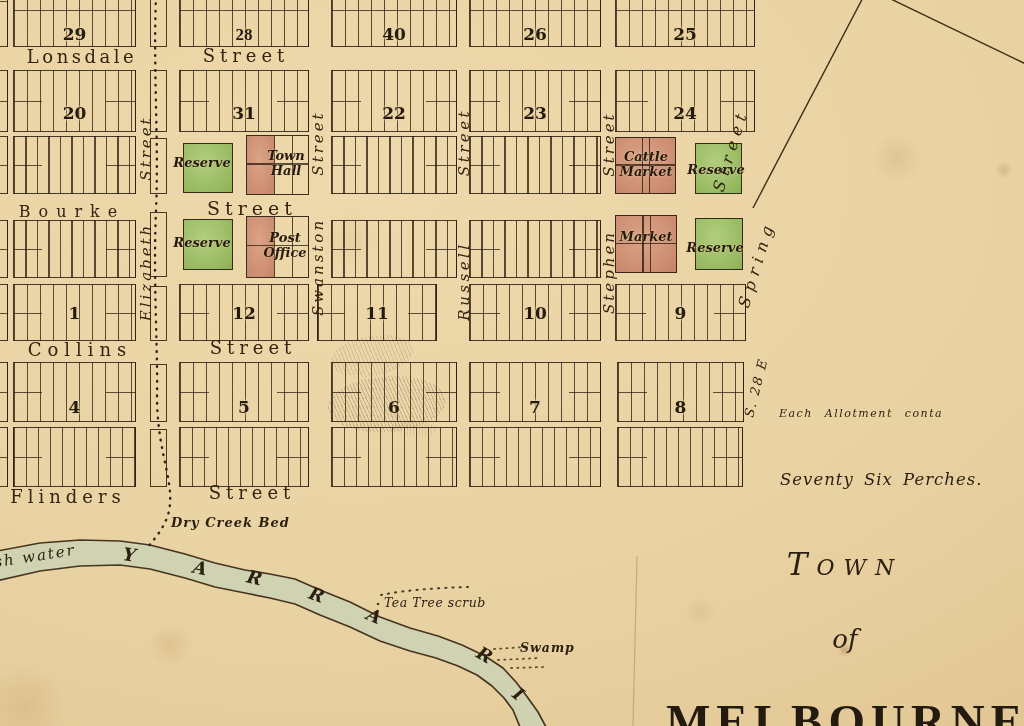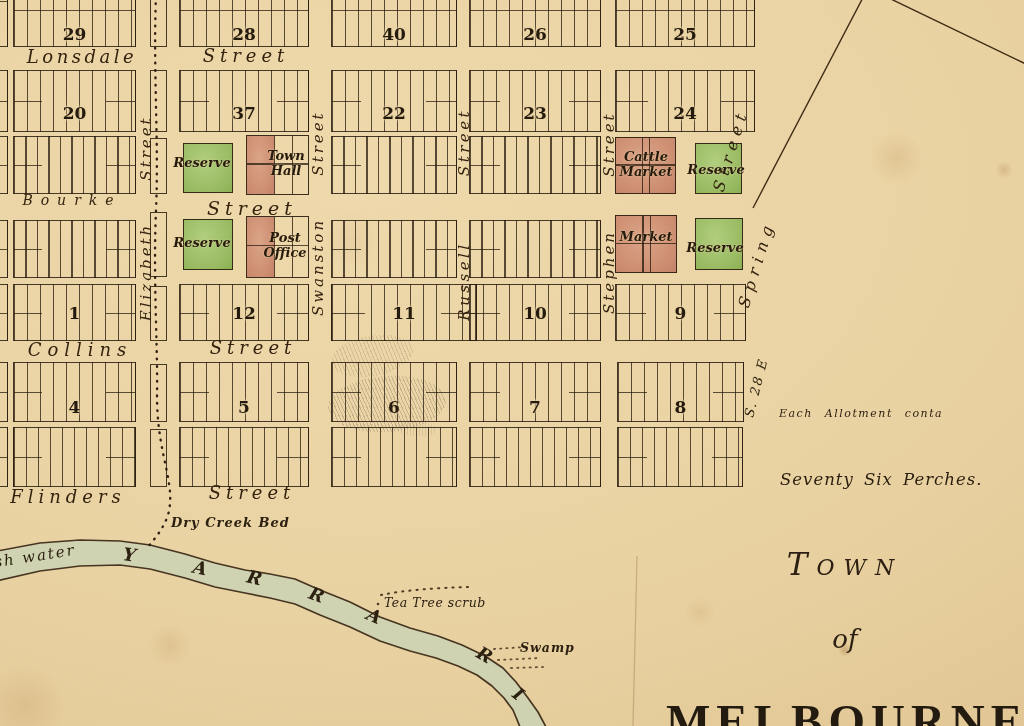--- a/index.html
+++ b/index.html
@@ -22,21 +22,21 @@
   .hfull{position:absolute;left:0;right:0;height:1.3px;background:rgba(40,28,14,.75);}
   .bnum{position:absolute;left:50%;transform:translateX(-50%);font:700 17px "DejaVu Serif",serif;color:#241a0e;
         text-shadow:0 0 2px #e9d2a2,0 0 3px #e9d2a2,0 0 4px #e9d2a2;line-height:1;}
   .site{position:absolute;border:1.7px solid rgba(40,28,14,.9);box-sizing:border-box;}
   .site.green{background:radial-gradient(ellipse at 42% 36%, #b1ce7e 0%, #9cbd66 62%, #8db053 100%);}
   .redfill{background:radial-gradient(ellipse at 45% 40%, #dba488 0%, #cf9174 60%, #c4836a 100%);}
   .vline{position:absolute;top:0;bottom:0;width:1.3px;background:rgba(45,30,16,.8);}
   .site-label{position:absolute;transform:translate(-50%,-50%);font:italic 700 13px "DejaVu Serif",serif;
         color:#261a0d;text-align:center;line-height:15px;white-space:nowrap;
         text-shadow:0 0 2px rgba(233,210,162,.9);}
-  .hstreet{position:absolute;transform:translate(-50%,-50%);font-style:italic;color:#33230f;white-space:nowrap;line-height:1;}
+  .hstreet{position:absolute;transform:translate(-50%,-50%);color:#33230f;white-space:nowrap;line-height:1;}
   .vstreet{position:absolute;transform:translate(-50%,-50%) rotate(-90deg);font-style:italic;color:#33230f;white-space:nowrap;line-height:1;}
   .river-letter{position:absolute;font:italic 700 18px "DejaVu Serif",serif;color:#2c2011;line-height:1;}
   .feat{position:absolute;font-style:italic;color:#2c2011;white-space:nowrap;line-height:1;}
   #dry-creek-label{left:171px;top:516px;font-weight:700;font-size:13px;letter-spacing:1px;}
   #tea-tree-label{left:384px;top:597px;font-size:12.5px;letter-spacing:.5px;}
   #swamp-label{left:520px;top:642px;font-weight:700;font-size:12.5px;letter-spacing:1px;}
   #water-label{left:-6px;top:549px;font-size:15px;transform:rotate(-9deg);letter-spacing:2px;}
   #bearing-label{left:716px;top:380px;width:80px;text-align:center;font-size:13px;font-style:italic;color:#2c2011;
         transform:rotate(-76deg);letter-spacing:2px;position:absolute;}
   #note1{position:absolute;left:779px;top:407px;font-style:italic;font-size:11px;color:#2b1e10;letter-spacing:1.5px;word-spacing:7px;white-space:nowrap;}
@@ -73,21 +73,21 @@
     <path d="M637,556 L633,727" fill="none" stroke="rgba(125,95,60,.33)" stroke-width="1.2"></path>
   </svg>
 
   <div class="lyr" id="blocks-layer" style="z-index:2">
       <div class="block" style="left: 13px; top: -45px; width: 123px; height: 92px; background-image: repeating-linear-gradient(90deg, rgba(45, 32, 18, 0.78) 0px, rgba(45, 32, 18, 0.78) 1.2px, transparent 1.2px, transparent 13px);">
         <div class="hfull" style="top: 60%;"></div>
         <div class="bnum" style="bottom: 3px; margin-top: 38px;">29</div>
       </div>
       <div class="block" style="left: 179px; top: -45px; width: 130px; height: 92px; background-image: repeating-linear-gradient(90deg, rgba(45, 32, 18, 0.78) 0px, rgba(45, 32, 18, 0.78) 1.2px, transparent 1.2px, transparent 13px);">
         <div class="hfull" style="top: 60%;"></div>
-        <div class="bnum" style="bottom: 3px;">28</div>
+        <div class="bnum" style="bottom: 3px; font-family: Liberation Serif, serif;">28</div>
       </div>
       <div class="block" style="left: 331px; top: -45px; width: 126px; height: 92px; background-image: repeating-linear-gradient(90deg, rgba(45, 32, 18, 0.78) 0px, rgba(45, 32, 18, 0.78) 1.2px, transparent 1.2px, transparent 13px);">
         <div class="hfull" style="top: 60%;"></div>
         <div class="bnum" style="bottom: 3px;">40</div>
       </div>
       <div class="block" style="left: 469px; top: -45px; width: 132px; height: 92px; background-image: repeating-linear-gradient(90deg, rgba(45, 32, 18, 0.78) 0px, rgba(45, 32, 18, 0.78) 1.2px, transparent 1.2px, transparent 13px);">
         <div class="hfull" style="top: 60%;"></div>
         <div class="bnum" style="bottom: 3px;">26</div>
       </div>
       <div class="block" style="left: 615px; top: -45px; width: 140px; height: 92px; background-image: repeating-linear-gradient(90deg, rgba(45, 32, 18, 0.78) 0px, rgba(45, 32, 18, 0.78) 1.2px, transparent 1.2px, transparent 13px);">
@@ -95,21 +95,21 @@
         <div class="bnum" style="bottom: 3px;">25</div>
       </div>
       <div class="block" style="left: 13px; top: 70px; width: 123px; height: 62px; background-image: repeating-linear-gradient(90deg, rgba(45, 32, 18, 0.78) 0px, rgba(45, 32, 18, 0.78) 1.2px, transparent 1.2px, transparent 13px);">
         <div class="endline l"></div>
         <div class="endline r"></div>
         <div class="bnum" style="top: 50%; transform: translate(-50%, calc(-50% + 12px));">20</div>
       </div>
       <div class="block" style="left: 179px; top: 70px; width: 130px; height: 62px; background-image: repeating-linear-gradient(90deg, rgba(45, 32, 18, 0.78) 0px, rgba(45, 32, 18, 0.78) 1.2px, transparent 1.2px, transparent 13px);">
         <div class="endline l"></div>
         <div class="endline r"></div>
-        <div class="bnum" style="top: 50%; transform: translate(-50%, calc(-50% + 12px));">37</div>
+        <div class="bnum" style="top: 50%; transform: translate(-50%, calc(-50% + 12px));">31</div>
       </div>
       <div class="block" style="left: 331px; top: 70px; width: 126px; height: 62px; background-image: repeating-linear-gradient(90deg, rgba(45, 32, 18, 0.78) 0px, rgba(45, 32, 18, 0.78) 1.2px, transparent 1.2px, transparent 13px);">
         <div class="endline l"></div>
         <div class="endline r"></div>
         <div class="bnum" style="top: 50%; transform: translate(-50%, calc(-50% + 12px));">22</div>
       </div>
       <div class="block" style="left: 469px; top: 70px; width: 132px; height: 62px; background-image: repeating-linear-gradient(90deg, rgba(45, 32, 18, 0.78) 0px, rgba(45, 32, 18, 0.78) 1.2px, transparent 1.2px, transparent 13px);">
         <div class="endline l"></div>
         <div class="endline r"></div>
         <div class="bnum" style="top: 50%; transform: translate(-50%, calc(-50% + 12px));">23</div>
@@ -146,21 +146,21 @@
       <div class="block" style="left: 13px; top: 284px; width: 123px; height: 57px; background-image: repeating-linear-gradient(90deg, rgba(45, 32, 18, 0.78) 0px, rgba(45, 32, 18, 0.78) 1.2px, transparent 1.2px, transparent 13px);">
         <div class="endline l"></div>
         <div class="endline r"></div>
         <div class="bnum" style="top: 50%; transform: translate(-50%, calc(-50% + 0px));">1</div>
       </div>
       <div class="block" style="left: 179px; top: 284px; width: 130px; height: 57px; background-image: repeating-linear-gradient(90deg, rgba(45, 32, 18, 0.78) 0px, rgba(45, 32, 18, 0.78) 1.2px, transparent 1.2px, transparent 13px);">
         <div class="endline l"></div>
         <div class="endline r"></div>
         <div class="bnum" style="top: 50%; transform: translate(-50%, calc(-50% + 0px));">12</div>
       </div>
-      <div class="block" style="left: 331px; top: 284px; width: 146px; height: 57px; background-image: repeating-linear-gradient(90deg, rgba(45, 32, 18, 0.78) 0px, rgba(45, 32, 18, 0.78) 1.2px, transparent 1.2px, transparent 13px);">
+      <div class="block" style="left: 317px; top: 284px; width: 120px; height: 57px; background-image: repeating-linear-gradient(90deg, rgba(45, 32, 18, 0.78) 0px, rgba(45, 32, 18, 0.78) 1.2px, transparent 1.2px, transparent 13px);">
         <div class="endline l"></div>
         <div class="endline r"></div>
         <div class="bnum" style="top: 50%; transform: translate(-50%, calc(-50% + 0px));">11</div>
       </div>
       <div class="block" style="left: 469px; top: 284px; width: 132px; height: 57px; background-image: repeating-linear-gradient(90deg, rgba(45, 32, 18, 0.78) 0px, rgba(45, 32, 18, 0.78) 1.2px, transparent 1.2px, transparent 13px);">
         <div class="endline l"></div>
         <div class="endline r"></div>
         <div class="bnum" style="top: 50%; transform: translate(-50%, calc(-50% + 0px));">10</div>
       </div>
       <div class="block" style="left: 615px; top: 284px; width: 131px; height: 57px; background-image: repeating-linear-gradient(90deg, rgba(45, 32, 18, 0.78) 0px, rgba(45, 32, 18, 0.78) 1.2px, transparent 1.2px, transparent 13px);">
@@ -276,21 +276,21 @@
       <div class="site-label" style="left: 202px; top: 162px;">Reserve</div>
       <div class="site-label" style="left: 286px; top: 163px;">Town<br>Hall</div>
       <div class="site-label" style="left: 646px; top: 164px;">Cattle<br>Market</div>
       <div class="site-label" style="left: 716px; top: 169px;">Reserve</div>
       <div class="site-label" style="left: 202px; top: 242px;">Reserve</div>
       <div class="site-label" style="left: 285px; top: 245px;">Post<br>Office</div>
       <div class="site-label" style="left: 646px; top: 236px;">Market</div>
       <div class="site-label" style="left: 715px; top: 247px;">Reserve</div>
       <div class="hstreet" style="left: 82px; top: 57px; font-size: 18px; letter-spacing: 3.5px;">Lonsdale</div>
       <div class="hstreet" style="left: 246px; top: 56px; font-size: 18px; letter-spacing: 5px;">Street</div>
-      <div class="hstreet" style="left: 72px; top: 200px; font-size: 14px; letter-spacing: 8px;">Bourke</div>
+      <div class="hstreet" style="left: 72px; top: 212px; font-size: 16px; letter-spacing: 8px;">Bourke</div>
       <div class="hstreet" style="left: 252px; top: 208px; font-size: 19px; letter-spacing: 5px;">Street</div>
       <div class="hstreet" style="left: 80px; top: 350px; font-size: 18px; letter-spacing: 6px;">Collins</div>
       <div class="hstreet" style="left: 253px; top: 348px; font-size: 18px; letter-spacing: 5px;">Street</div>
       <div class="hstreet" style="left: 68px; top: 497px; font-size: 18px; letter-spacing: 5px;">Flinders</div>
       <div class="hstreet" style="left: 252px; top: 493px; font-size: 18px; letter-spacing: 5px;">Street</div>
       <div class="vstreet" style="left: 146px; top: 272px; font-size: 15px; letter-spacing: 3px; transform: translate(-50%, -50%) rotate(-90deg);">Elizabeth</div>
       <div class="vstreet" style="left: 146px; top: 148px; font-size: 15px; letter-spacing: 3px; transform: translate(-50%, -50%) rotate(-90deg);">Street</div>
       <div class="vstreet" style="left: 318px; top: 267px; font-size: 15px; letter-spacing: 3px; transform: translate(-50%, -50%) rotate(-90deg);">Swanston</div>
       <div class="vstreet" style="left: 318px; top: 143px; font-size: 15px; letter-spacing: 3px; transform: translate(-50%, -50%) rotate(-90deg);">Street</div>
       <div class="vstreet" style="left: 464px; top: 281px; font-size: 15px; letter-spacing: 3.5px; transform: translate(-50%, -50%) rotate(-90deg);">Russell</div>

